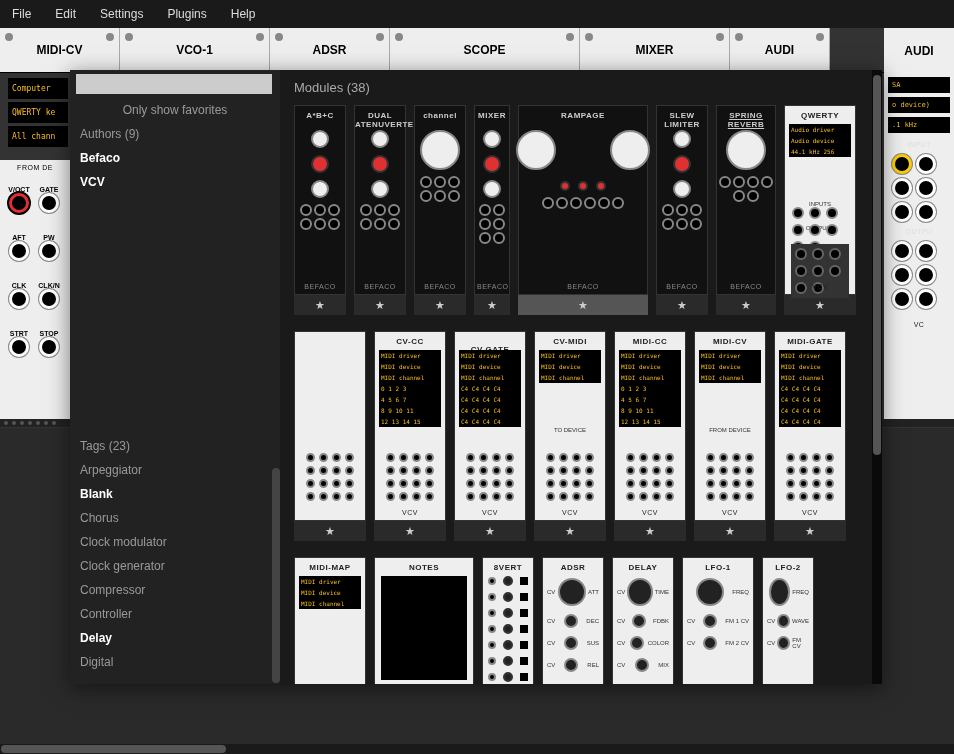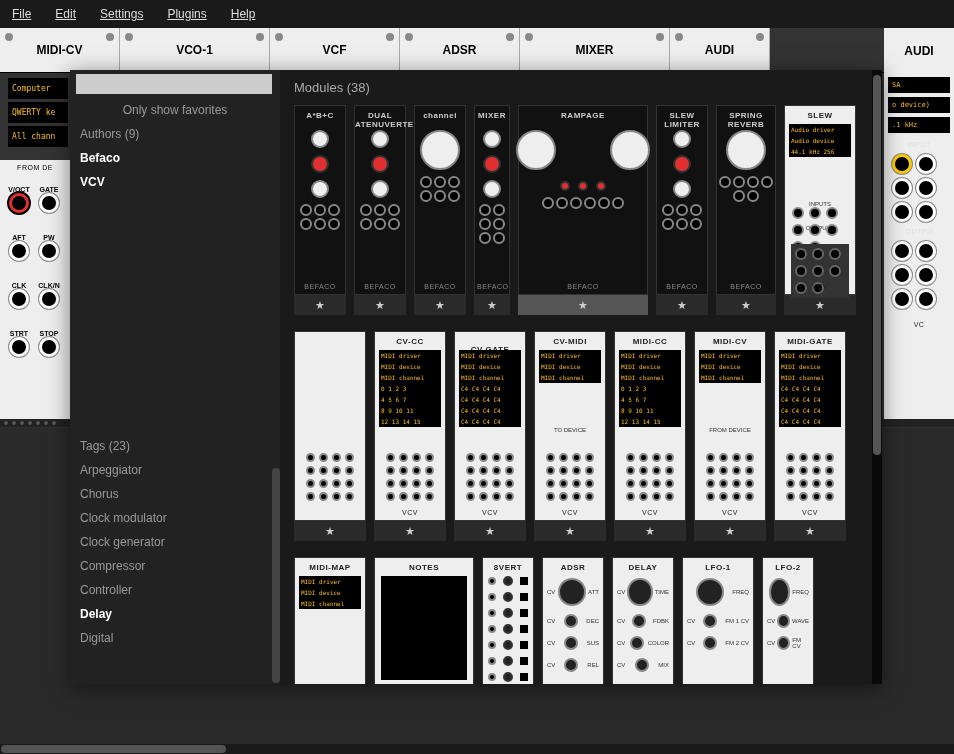--- a/index.html
+++ b/index.html
@@ -1,19 +1,19 @@
 <!DOCTYPE html>
 <html><head>
 <meta charset="utf-8">
 <style>
 * { box-sizing: border-box; margin: 0; padding: 0; }
 body { font-family: Arial, sans-serif; background: #2a2a2a; color: #ddd; width: 954px; height: 754px; overflow: hidden; position: relative; }
 
 .menubar { height: 28px; background: #1a1a1a; display: flex; align-items: center; padding: 0 8px; gap: 16px; font-size: 12px; }
-.menu-item { cursor: pointer; padding: 2px 4px; text-decoration: underline; }
+.menu-item { cursor: pointer; padding: 2px 4px; }
 
 .rack-view { position: absolute; top: 28px; left: 0; right: 0; background: #333; height: 400px; }
 .rack-header { height: 45px; display: flex; border-bottom: 1px solid #000; }
 .rack-module-header { flex: 0 0 auto; background: #eee; color: #000; display: flex; align-items: center; justify-content: center; font-weight: bold; font-size: 12px; position: relative; border-right: 1px solid #aaa; }
 .rack-module-header .rivet { width: 8px; height: 8px; border-radius: 50%; background: #888; position: absolute; top: 5px; }
 .rack-module-header .rivet.l { left: 5px; }
 .rack-module-header .rivet.r { right: 5px; }
 .browser-overlay { position: absolute; top: 70px; left: 70px; width: 812px; height: 614px; background: #1a1a1a; display: flex; z-index: 10; box-shadow: 0 4px 20px rgba(0,0,0,0.5); }
 .browser-sidebar { width: 210px; background: #222; display: flex; flex-direction: column; }
 .search-input { width: 196px; margin: 4px 6px; background: #ccc; border: none; padding: 4px; font-size: 12px; height: 20px; }
@@ -85,28 +85,28 @@
       <div class="rack-module-header" style="width: 120px;">
         <span class="rivet l"></span>
         <span>MIDI-CV</span>
         <span class="rivet r"></span>
       </div>
       <div class="rack-module-header" style="width: 150px;">
         <span class="rivet l"></span>
         <span>VCO-1</span>
         <span class="rivet r"></span>
       </div>
-      <div class="rack-module-header" style="width: 130px;">
-        <span class="rivet l"></span>
-        <span>VCF</span>
-        <span class="rivet r"></span>
-      </div>
       <div class="rack-module-header" style="width: 120px;">
         <span class="rivet l"></span>
         <span>ADSR</span>
+        <span class="rivet r"></span>
+      </div>
+      <div class="rack-module-header" style="width: 190px;">
+        <span class="rivet l"></span>
+        <span>SCOPE</span>
         <span class="rivet r"></span>
       </div>
       <div class="rack-module-header" style="width: 150px;">
         <span class="rivet l"></span>
         <span>MIXER</span>
         <span class="rivet r"></span>
       </div>
       <div class="rack-module-header" style="width: 100px;">
         <span class="rivet l"></span>
         <span>AUDI</span>
@@ -210,20 +210,21 @@
     <div class="sidebar-section">Authors (9)</div>
     <div id="authors-list">
         <div class="sidebar-item highlighted">Befaco</div>
         <div class="sidebar-item highlighted">VCV</div>
       </div>
     <div class="sidebar-spacer"></div>
     <div class="sidebar-section">Tags (23)</div>
     <div class="sidebar-scroll-area">
       <div id="tags-list">
           <div class="sidebar-item">Arpeggiator</div>
+          <div class="sidebar-item selected">Blank</div>
           <div class="sidebar-item">Chorus</div>
           <div class="sidebar-item">Clock modulator</div>
           <div class="sidebar-item">Clock generator</div>
           <div class="sidebar-item">Compressor</div>
           <div class="sidebar-item">Controller</div>
           <div class="sidebar-item selected">Delay</div>
           <div class="sidebar-item">Digital</div>
         </div>
       <div class="sidebar-inner-scroll"></div>
     </div>
@@ -350,39 +351,39 @@
                 <div class="port"></div>
                 <div class="port"></div>
               </div>
             </div>
             <div style="position:absolute;bottom:2px;left:0;right:0;" class="module-label">BEFACO</div>
           </div>
           <div class="module-favbar">★</div>
         </div>
         <div class="module-card" style="width: 60px;">
           <div class="module-preview">
-            <div style="position:absolute;top:2px;left:0;right:0;" class="module-title-small light">SPRING REVERB</div>
+            <div style="position:absolute;top:2px;left:0;right:0;text-decoration:underline;" class="module-title-small light">SPRING REVERB</div>
             <div style="position:absolute;top:22px;left:0;right:0;display:flex;flex-direction:column;align-items:center;gap:3px;">
               <div class="knob white big"></div>
               <div style="display:flex;flex-wrap:wrap;justify-content:center;">
                 <div class="port"></div>
                 <div class="port"></div>
                 <div class="port"></div>
                 <div class="port"></div>
                 <div class="port"></div>
                 <div class="port"></div>
               </div>
             </div>
             <div style="position:absolute;bottom:2px;left:0;right:0;" class="module-label">BEFACO</div>
           </div>
           <div class="module-favbar">★</div>
         </div>
         <div class="module-card" style="width: 72px;">
           <div class="module-preview light">
-            <div style="position:absolute;top:2px;left:0;right:0;" class="module-title-small ">SLEW</div>
+            <div style="position:absolute;top:2px;left:0;right:0;" class="module-title-small ">QWERTY</div>
             <div style="position:absolute;top:18px;left:4px;right:4px;">
               <div class="yellow-text">Audio driver</div>
               <div class="yellow-text">Audio device</div>
               <div class="yellow-text">44.1 kHz   256</div>
             </div>
             <div style="position:absolute;top:95px;left:0;right:0;font-size:6px;text-align:center;color:#333;">INPUTS<br><br><br><br>OUTPUTS</div>
             <div style="position:absolute;top:100px;left:6px;right:6px;display:flex;flex-wrap:wrap;gap:3px;">
               <div class="port" style="border-color:#888;"></div>
               <div class="port" style="border-color:#888;"></div>
               <div class="port" style="border-color:#888;"></div>

